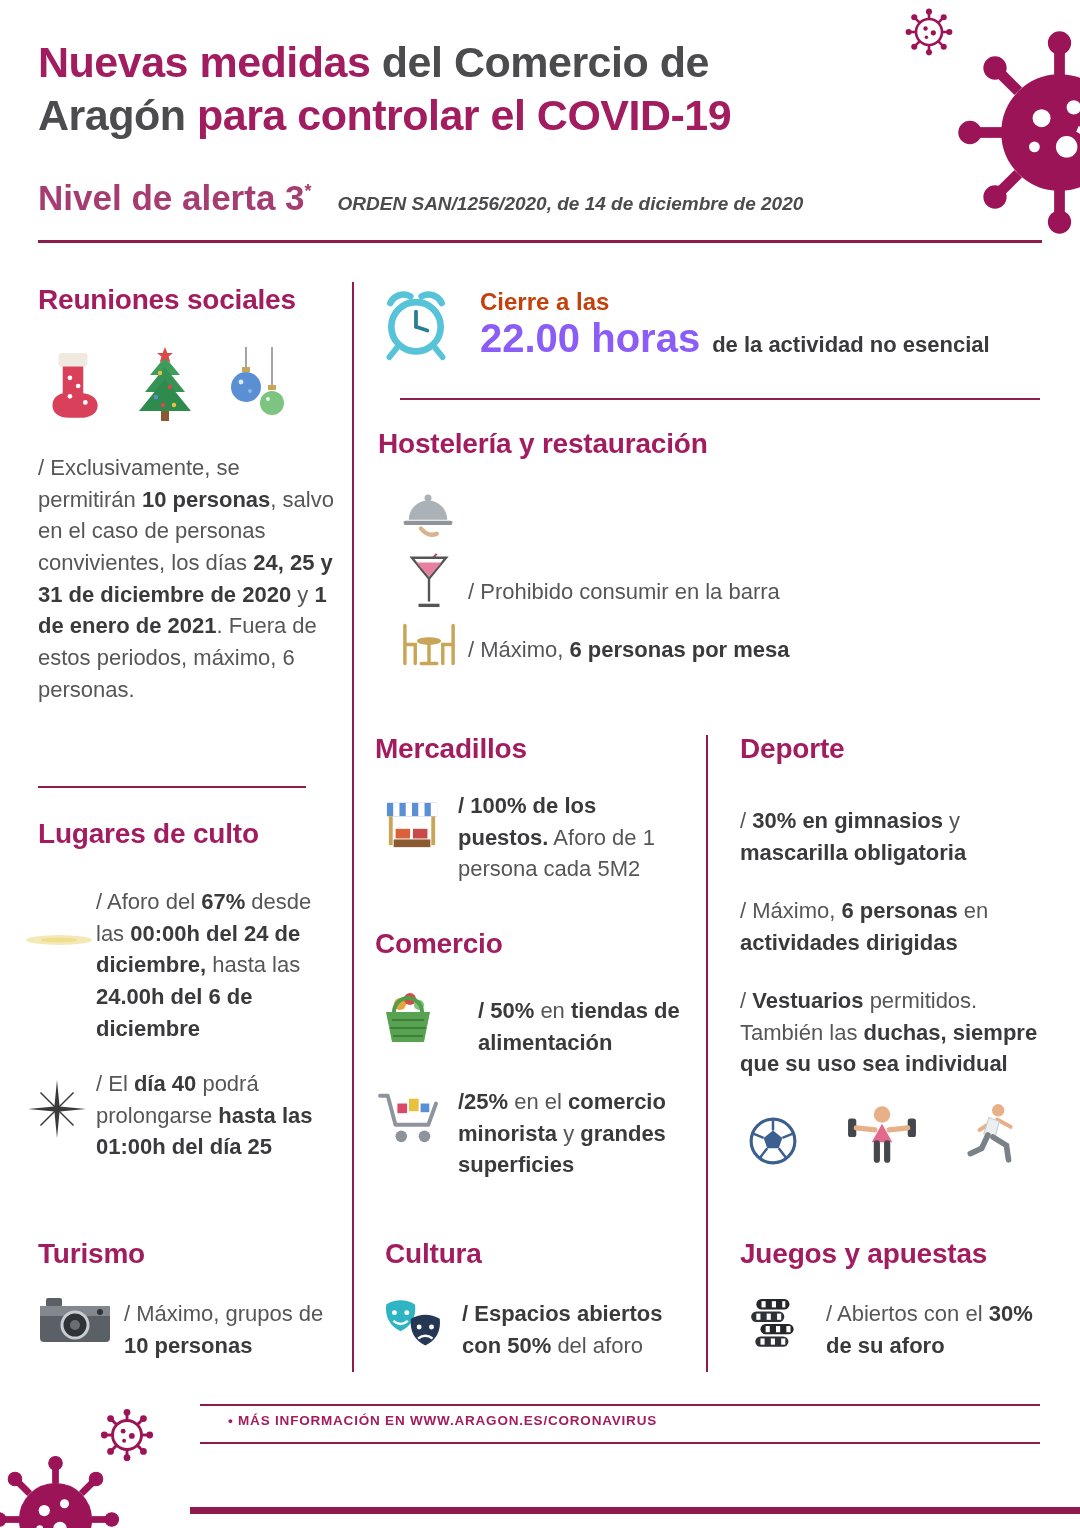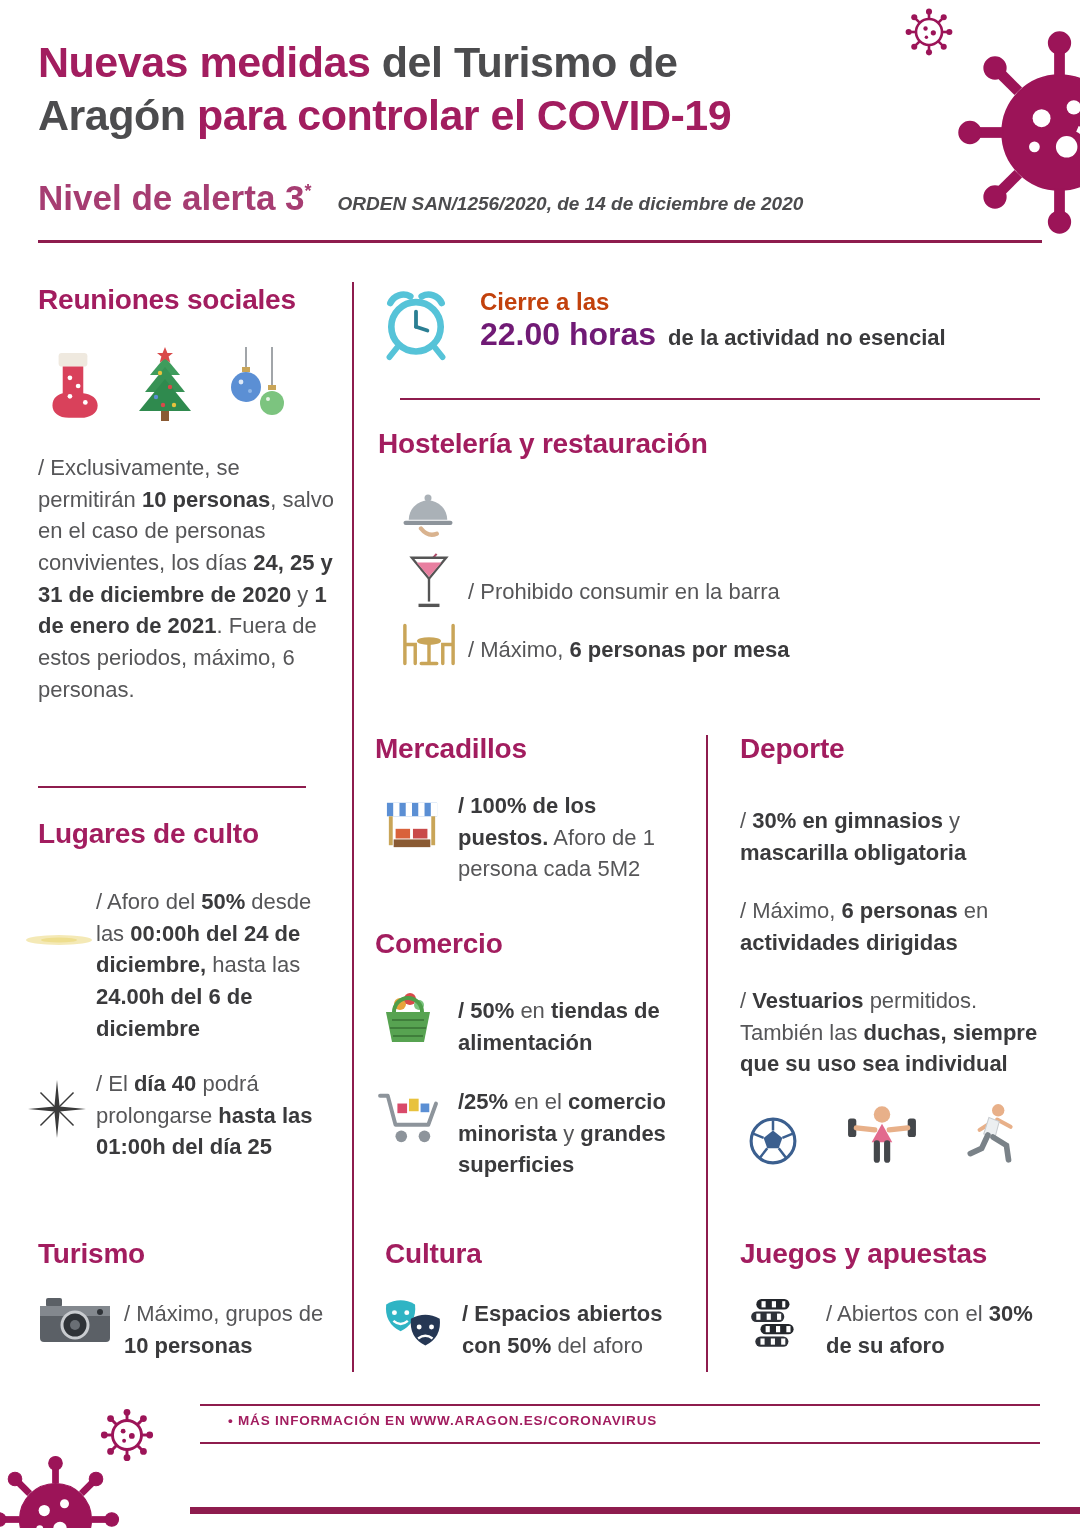--- a/index.html
+++ b/index.html
@@ -14,21 +14,21 @@
   .title .tb { color:#a21d5f; font-weight:800; }
   .alert { font-size:35px; color:#a63d72; font-weight:600; }
   .alert sup { font-size:18px; }
   .order { font-size:19px; font-style:italic; color:#4c4c4e; font-weight:600; margin-left:26px;text-align:right; }
 
   .h2 { font-size:28px; font-weight:800; color:#a21d5f; letter-spacing:-0.2px; }
   .body { font-size:22px; line-height:1.44; color:#565658; }
   .body .b { font-weight:800; color:#3a3a3c; }
 
   .closing-line1 { font-size:24px; font-weight:800; color:#c2410c; }
-  .closing-time { font-size:32px; font-weight:800; color:#701a75; }
+  .closing-time { font-size:40px; font-weight:800; color:#8b5cf6; }
   .closing-rest { font-size:22px; font-weight:800; color:#3a3a3c; margin-left:12px; }
 
   .iconrow { display:flex; align-items:flex-end; gap:26px; }
   svg { display:block; }
 
   .footer-info { font-size:13.5px; color:#a21d5f; letter-spacing:0.8px; font-weight:600; }
   .footer-info .b { font-weight:800; }
   .logo { display:flex; align-items:center; gap:10px; }
   .logo-text { font-size:19px; font-weight:800; color:#1d1d1f; line-height:1.1; letter-spacing:0.3px; }
 </style>
@@ -92,21 +92,21 @@
         <circle cx="50" cy="52" r="5"></circle>
           <circle cx="68" cy="46" r="4"></circle>
         <circle cx="64" cy="68" r="6"></circle>
           <circle cx="46" cy="68" r="3"></circle>
         <path d="M70 58 q7 3 4 10" stroke="#fff" stroke-width="3.5" fill="none"></path>
       </g>
     </svg>
   </div>
 
   <div class="abs title" style="left:38px;top:36px;width:870px">
-    <div><span class="tb">Nuevas medidas</span><span> del Turismo de</span></div>
+    <div><span class="tb">Nuevas medidas</span><span> del Comercio de</span></div>
     <div><span>Aragón </span><span class="tb">para controlar el COVID-19</span></div>
   </div>
 
   <div class="abs" style="left:38px;top:178px;display:flex;align-items:baseline">
     <span class="alert"><span>Nivel de alerta 3</span><sup>*</sup></span>
     <span class="order">ORDEN SAN/1256/2020, de 14 de diciembre de 2020</span>
   </div>
 
   <div class="hline" style="left:38px;top:240px;width:1004px;height:3px"></div>
 
@@ -163,21 +163,21 @@
 
   <div class="abs h2" style="left:38px;top:818px">Lugares de culto</div>
 
   <div class="abs" style="left:24px;top:928px;width:70px">
     <svg viewBox="0 0 70 24" width="70" height="24">
       <ellipse cx="35" cy="12" rx="33" ry="5" fill="#f3e7ae" opacity="0.9"></ellipse>
       <ellipse cx="35" cy="12" rx="18" ry="2.5" fill="#eede8e"></ellipse>
     </svg>
   </div>
   <p class="body abs" style="left:96px;top:886px;width:242px">
-    <span>/ Aforo del </span><span class="b">50%</span><span> desde las </span><span class="b">00:00h del 24 de diciembre,</span><span> hasta las </span><span class="b">24.00h del 6 de diciembre</span>
+    <span>/ Aforo del </span><span class="b">67%</span><span> desde las </span><span class="b">00:00h del 24 de diciembre,</span><span> hasta las </span><span class="b">24.00h del 6 de diciembre</span>
   </p>
 
   <div class="abs" style="left:26px;top:1078px;width:62px">
     <svg viewBox="0 0 60 60" width="62" height="62">
       <path d="M30 2 L32.5 27.5 L58 30 L32.5 32.5 L30 58 L27.5 32.5 L2 30 L27.5 27.5 Z" fill="#3a3a3a"></path>
       <line x1="14" y1="14" x2="46" y2="46" stroke="#3a3a3a" stroke-width="1.4"></line>
       <line x1="46" y1="14" x2="14" y2="46" stroke="#3a3a3a" stroke-width="1.4"></line>
     </svg>
   </div>
   <p class="body abs" style="left:96px;top:1068px;width:242px">
@@ -264,21 +264,21 @@
   <div class="abs" style="left:378px;top:988px;width:60px">
     <svg viewBox="0 0 60 58" width="60" height="58">
       <circle cx="22" cy="16" r="6" fill="#e8a33d"></circle>
       <circle cx="32" cy="11" r="6" fill="#d94a4a"></circle>
       <circle cx="41" cy="17" r="5" fill="#7cc47f"></circle>
       <path d="M16 24 a14 14 0 0 1 28 0" fill="none" stroke="#4f9e49" stroke-width="4"></path>
       <path d="M8 24 h44 l-6 30 h-32 z" fill="#57a351"></path>
       <path d="M14 32 h32 M12 40 h36 M15 48 h30" stroke="#3f7e3b" stroke-width="2"></path>
     </svg>
   </div>
-  <p class="body abs" style="left:458px;top:995px;width:232px">
+  <p class="body abs" style="left:478px;top:995px;width:232px">
     <span class="b">/ 50%</span><span> en </span><span class="b">tiendas de alimentación</span>
   </p>
   <div class="abs" style="left:378px;top:1090px;width:62px">
     <svg viewBox="0 0 64 58" width="62" height="56">
       <rect x="20" y="14" width="10" height="10" fill="#d94a6a"></rect>
       <rect x="32" y="9" width="10" height="13" fill="#e8c23d"></rect>
       <rect x="44" y="14" width="9" height="9" fill="#5b8fd4"></rect>
       <path d="M2 6 h8 l8 30 h34 l8 -22" fill="none" stroke="#8d949b" stroke-width="4" stroke-linecap="round" stroke-linejoin="round"></path>
       <circle cx="24" cy="48" r="6" fill="#8d949b"></circle>
       <circle cx="48" cy="48" r="6" fill="#8d949b"></circle>

